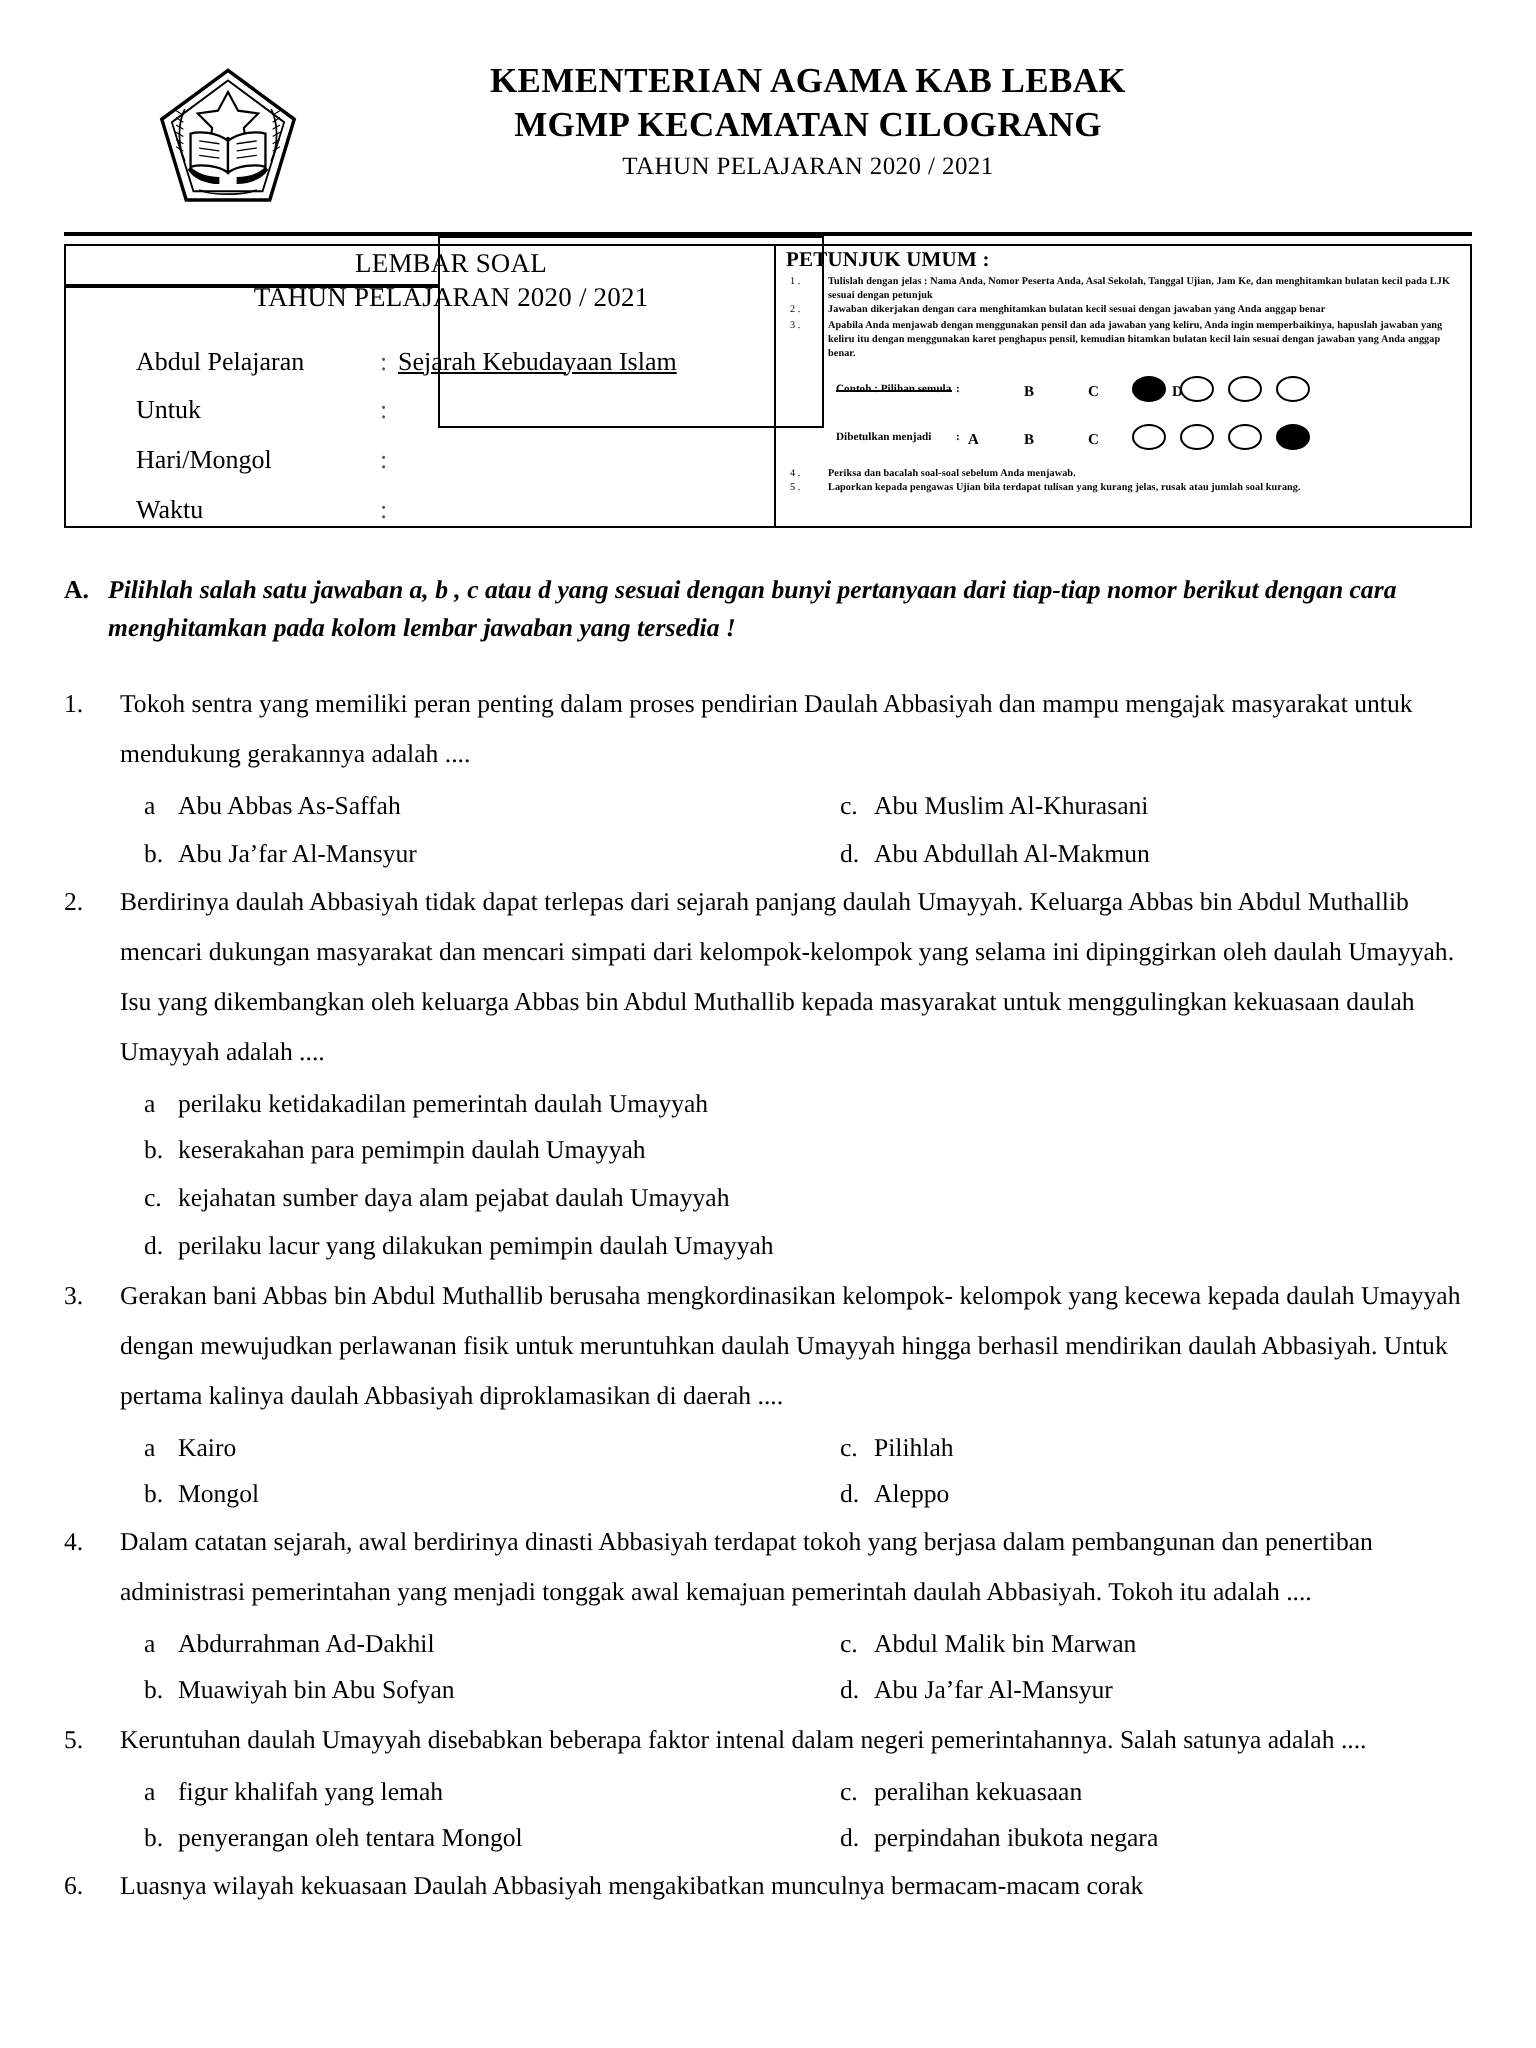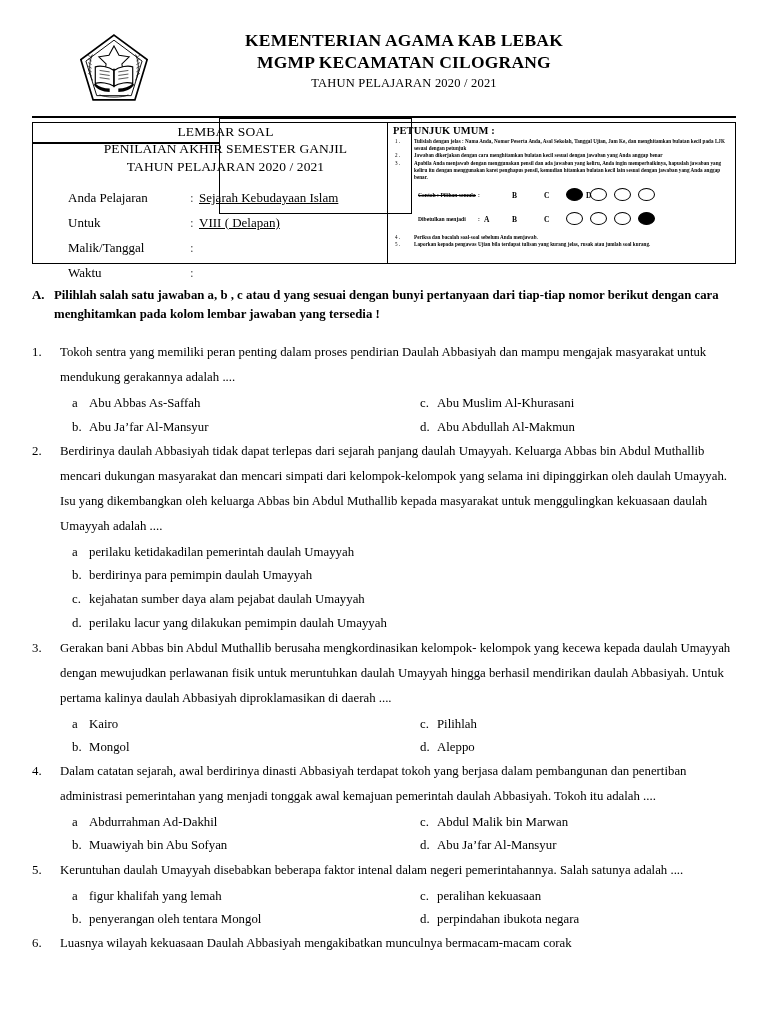--- a/index.html
+++ b/index.html
@@ -224,21 +224,21 @@
 
   
   .section-a {
     margin: 20px 32px 0 32px;
     display: flex;
     font-size: 12.8px;
     font-weight: bold;
     line-height: 1.5;
   }
   .sec-letter { width: 22px; flex: none; }
-  .sec-text { flex: 1; }
+  .sec-text { flex: 1; font-style: italic; }
 
   
   .questions {
     margin: 16px 32px 0 32px;
     font-size: 12.8px;
   }
   .q {
     display: flex;
     margin-bottom: 0;
   }
@@ -306,36 +306,34 @@
     <div class="hdr-rule"></div>
     <div class="hdr-box"></div>
     <div class="hdr-inner"></div>
     <div class="hdr-inner-top"></div>
     <div class="hdr-strip"></div>
     <div class="hdr-vline"></div>
 
     <div class="left-pane">
       <div class="ls-title">
         <div>LEMBAR SOAL</div>
-        <div class="l2">PENILAIAN AKHIR SEMESTER  GANJIL</div>
         <div>TAHUN PELAJARAN 2020 / 2021</div>
       </div>
       <div class="fields">
         <div class="field-row">
-          <span class="field-label">Anda Pelajaran</span>
+          <span class="field-label">Abdul Pelajaran</span>
           <span class="field-colon">:</span>
           <span class="field-value">Sejarah Kebudayaan Islam</span>
         </div>
         <div class="field-row">
           <span class="field-label">Untuk</span>
           <span class="field-colon">:</span>
-          <span class="field-value">VIII ( Delapan)</span>
         </div>
         <div class="field-row">
-          <span class="field-label">Malik/Tanggal</span>
+          <span class="field-label">Hari/Mongol</span>
           <span class="field-colon">:</span>
           <span class="field-value"></span>
         </div>
         <div class="field-row">
           <span class="field-label">Waktu</span>
           <span class="field-colon">:</span>
           <span class="field-value"></span>
         </div>
       </div>
     </div>
@@ -448,21 +446,21 @@
       <span class="q-num">2.</span>
       <div class="q-body">
         <div class="q-stem">Berdirinya daulah Abbasiyah tidak dapat terlepas dari sejarah panjang daulah Umayyah. Keluarga Abbas bin Abdul Muthallib mencari dukungan masyarakat dan mencari simpati dari kelompok-kelompok yang selama ini dipinggirkan oleh daulah Umayyah. Isu yang dikembangkan oleh keluarga Abbas bin Abdul Muthallib kepada masyarakat untuk menggulingkan kekuasaan daulah Umayyah adalah ....</div>
         <div class="opts-1col">
           <div class="opt">
             <span class="opt-ltr">a</span>
             <span class="opt-txt">perilaku ketidakadilan pemerintah daulah Umayyah</span>
           </div>
           <div class="opt">
             <span class="opt-ltr">b.</span>
-            <span class="opt-txt">berdirinya para pemimpin daulah Umayyah</span>
+            <span class="opt-txt">keserakahan para pemimpin daulah Umayyah</span>
           </div>
           <div class="opt">
             <span class="opt-ltr">c.</span>
             <span class="opt-txt">kejahatan sumber daya alam pejabat daulah Umayyah</span>
           </div>
           <div class="opt">
             <span class="opt-ltr">d.</span>
             <span class="opt-txt">perilaku lacur yang dilakukan pemimpin daulah Umayyah</span>
           </div>
         </div>

